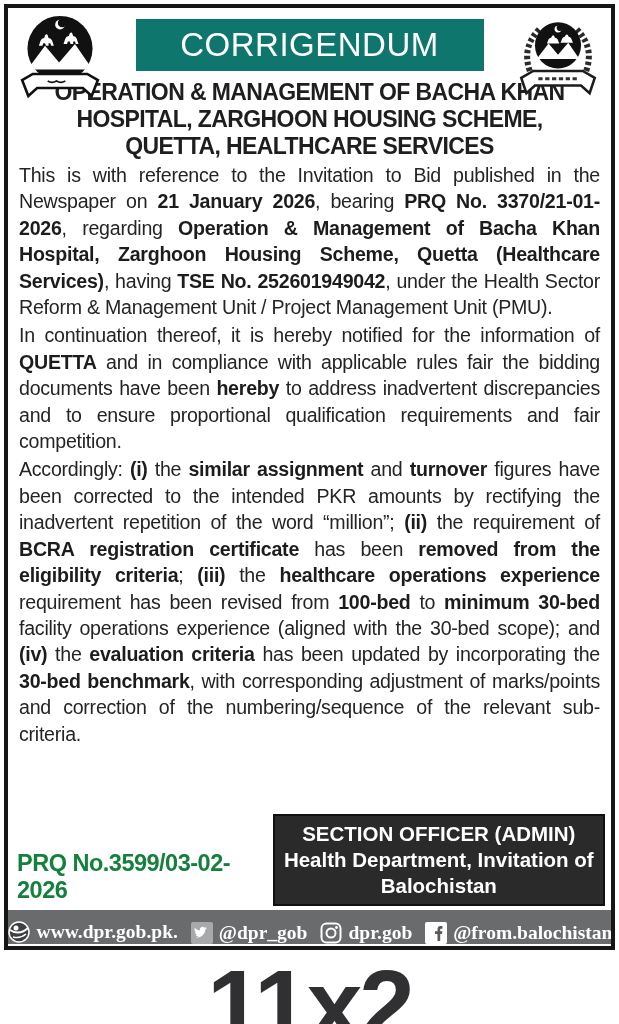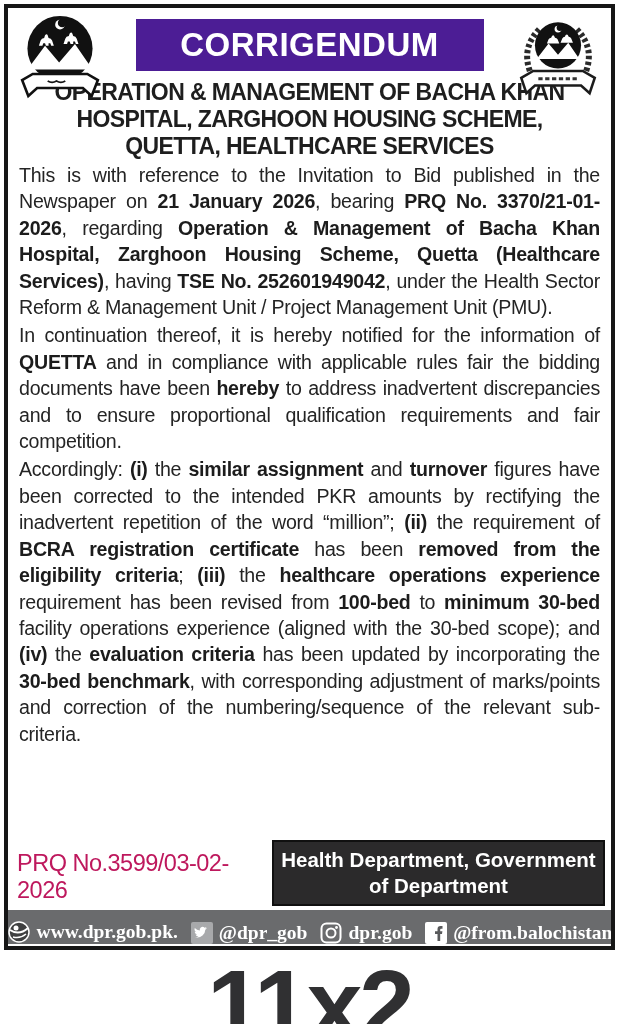--- a/index.html
+++ b/index.html
@@ -3,32 +3,32 @@
 <meta charset="utf-8">
 <style>
   html,body{margin:0;padding:0;background:#fff;}
   .canvas{position:relative;width:619px;height:1024px;background:#fff;overflow:hidden;
           font-family:"Liberation Sans",sans-serif;color:#232323;}
   .ad{position:absolute;left:4px;top:4px;width:611px;height:946px;box-sizing:border-box;
       border:4px solid #161616;background:#fff;overflow:hidden;}
   .emblem{position:absolute;top:5px;}
   .emblem-left{left:8px;}
   .emblem-right{right:6px;}
-  .corrigendum{margin:11px auto 0;width:348px;height:52px;background:#4c1d95;color:#fff;
-      display:flex;align-items:center;justify-content:center;font-weight:bold;font-size:33px;
+  .corrigendum{margin:11px auto 0;width:348px;height:52px;background:#0f766e;color:#fff;
+      display:flex;align-items:center;justify-content:center;font-weight:normal;font-size:33px;
       letter-spacing:0.5px;}
   .title{margin:8px 46px 2px;text-align:center;font-weight:bold;font-size:23px;line-height:27px;
       color:#1e1e1e;letter-spacing:-0.6px;}
   .bodytext{margin:2px 9px 0;}
   .bodytext p{margin:2px;text-align:justify;font-size:19.6px;line-height:26.4px;color:#242424;
       letter-spacing:-0.25px;}
   .bodytext b{font-weight:bold;color:#1c1c1c;}
   .bottom-row{position:absolute;left:0;right:0;bottom:38px;display:flex;align-items:flex-end;
       justify-content:space-between;padding:0 6px 2px 9px;}
-  .prq{font-weight:normal;font-size:23.5px;color:#be185d;letter-spacing:-0.5px;padding-bottom:2px;}
+  .prq{font-weight:bold;font-size:23.5px;color:#15803d;letter-spacing:-0.5px;padding-bottom:2px;}
   .signatory{width:342px;box-sizing:border-box;background:#2b2a2b;border:2px solid #101010;
       color:#fff;text-align:center;font-weight:bold;font-size:20.5px;line-height:26px;
       padding:5px 6px;}
   .footer-bar{position:absolute;left:0;right:0;bottom:2px;height:34px;background:#6a6b6d;
       display:flex;align-items:flex-end;justify-content:center;gap:13px;color:#fff;
       font-family:"Liberation Serif",serif;font-weight:bold;font-size:19.5px;}
   .footer-item{display:flex;align-items:center;gap:6px;white-space:nowrap;}
   .size-tag{position:absolute;left:0;right:0;top:955px;text-align:center;font-weight:bold;
       font-size:100px;line-height:100px;color:#303032;letter-spacing:-3px;}
 </style>
@@ -70,21 +70,22 @@
 
     <div class="bodytext">
       <p><span>This is with reference to the Invitation to Bid published in the Newspaper on </span><b>21 January 2026</b><span>, bearing </span><b>PRQ No. 3370/21-01-2026</b><span>, regarding </span><b>Operation &amp; Management of Bacha Khan Hospital, Zarghoon Housing Scheme, Quetta (Healthcare Services)</b><span>, having </span><b>TSE No. 252601949042</b><span>, under the Health Sector Reform &amp; Management Unit / Project Management Unit (PMU).</span></p>
       <p><span>In continuation thereof, it is hereby notified for the information of </span><b>QUETTA</b><span> and in compliance with applicable rules fair the bidding documents have been </span><b>hereby</b><span> to address inadvertent discrepancies and to ensure proportional qualification requirements and fair competition.</span></p>
       <p><span>Accordingly: </span><b>(i)</b><span> the </span><b>similar assignment</b><span> and </span><b>turnover</b><span> figures have been corrected to the intended PKR amounts by rectifying the inadvertent repetition of the word “million”; </span><b>(ii)</b><span> the requirement of </span><b>BCRA registration certificate</b><span> has been </span><b>removed from the eligibility criteria</b><span>; </span><b>(iii)</b><span> the </span><b>healthcare operations experience</b><span> requirement has been revised from </span><b>100-bed</b><span> to </span><b>minimum 30-bed</b><span> facility operations experience (aligned with the 30-bed scope); and </span><b>(iv)</b><span> the </span><b>evaluation criteria</b><span> has been updated by incorporating the </span><b>30-bed benchmark</b><span>, with corresponding adjustment of marks/points and correction of the numbering/sequence of the relevant sub-criteria.</span></p>
     </div>
 
     <div class="bottom-row">
       <div class="prq">PRQ No.3599/03-02-2026</div>
       <div class="signatory">
-        <div>Health Department, Government of Department</div>
+        <div>SECTION OFFICER (ADMIN)</div>
+        <div>Health Department, Invitation of Balochistan</div>
       </div>
     </div>
 
     <div class="footer-bar">
       <span class="footer-item">
         <svg width="24" height="24" viewBox="0 0 24 24">
           <circle cx="12" cy="12" r="10" fill="#3f4041" stroke="#fff" stroke-width="1.5"></circle>
           <path d="M3 10 Q12 16 21 8" stroke="#fff" stroke-width="2" fill="none"></path>
           <path d="M6 17 Q13 19 19 14" stroke="#fff" stroke-width="1.5" fill="none"></path>
           <circle cx="9" cy="8" r="2.5" fill="#fff"></circle>

